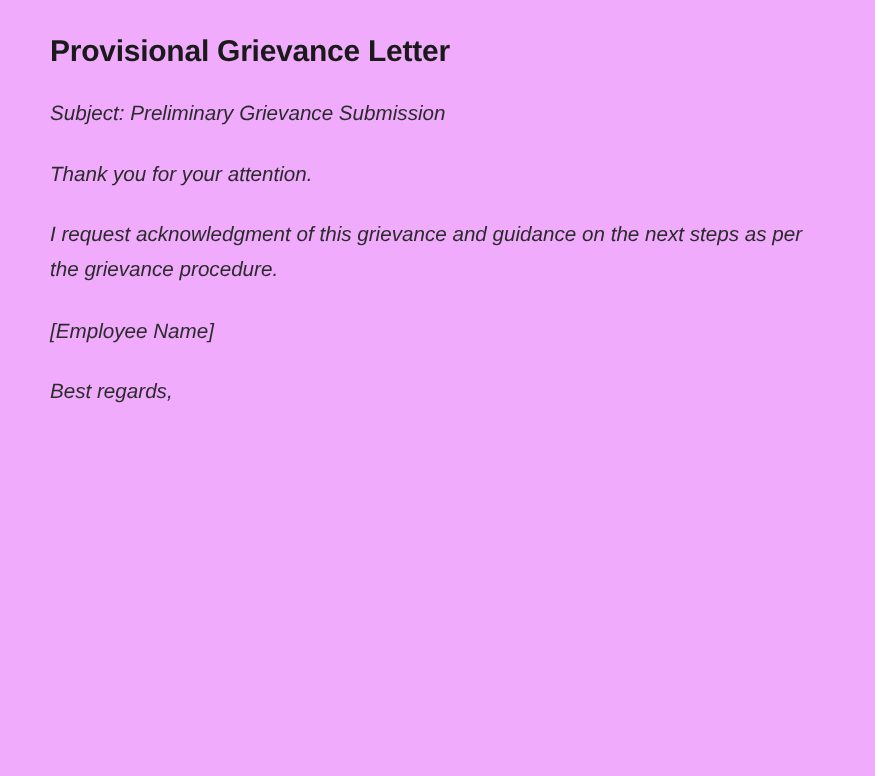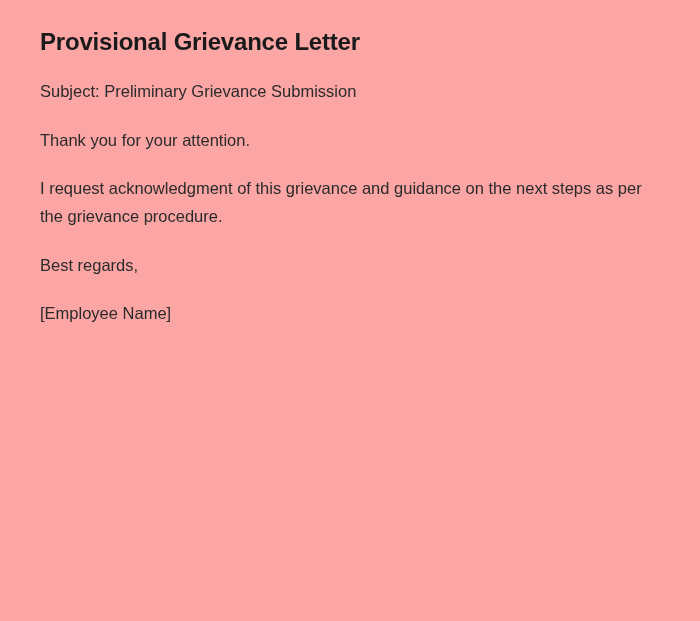--- a/index.html
+++ b/index.html
@@ -12,44 +12,45 @@
     height: 621px;
     font-family: "Liberation Sans", sans-serif;
     color: #222222;
     overflow: hidden;
   }
   .page {
     box-sizing: border-box;
     width: 700px;
     height: 621px;
     padding: 26px 56px 0 40px;
-    background: #fca5a5;
+    background: #f0abfc;
   }
   .doc-title {
     font-size: 24px;
     font-weight: bold;
     color: #1a1a1a;
     line-height: 1.3;
     margin: 0 0 20px 0;
     letter-spacing: -0.2px;
   }
   .doc-paragraph {
     font-size: 16.5px;
     line-height: 1.72;
     color: #2b2b2b;
     margin: 0 0 20px 0;
     font-weight: 400;
+    font-style: italic;
   }
   .doc-paragraph:last-child {
     margin-bottom: 0;
   }
 </style>
 </head>
 <body>
 
 <div class="page">
   <h1 class="doc-title">Provisional Grievance Letter</h1>
   <p class="doc-paragraph">Subject: Preliminary Grievance Submission</p>
   <p class="doc-paragraph">Thank you for your attention.</p>
   <p class="doc-paragraph">I request acknowledgment of this grievance and guidance on the next steps as per the grievance procedure.</p>
+  <p class="doc-paragraph">[Employee Name]</p>
   <p class="doc-paragraph">Best regards,</p>
-  <p class="doc-paragraph">[Employee Name]</p>
 </div>
 
 </body></html>

